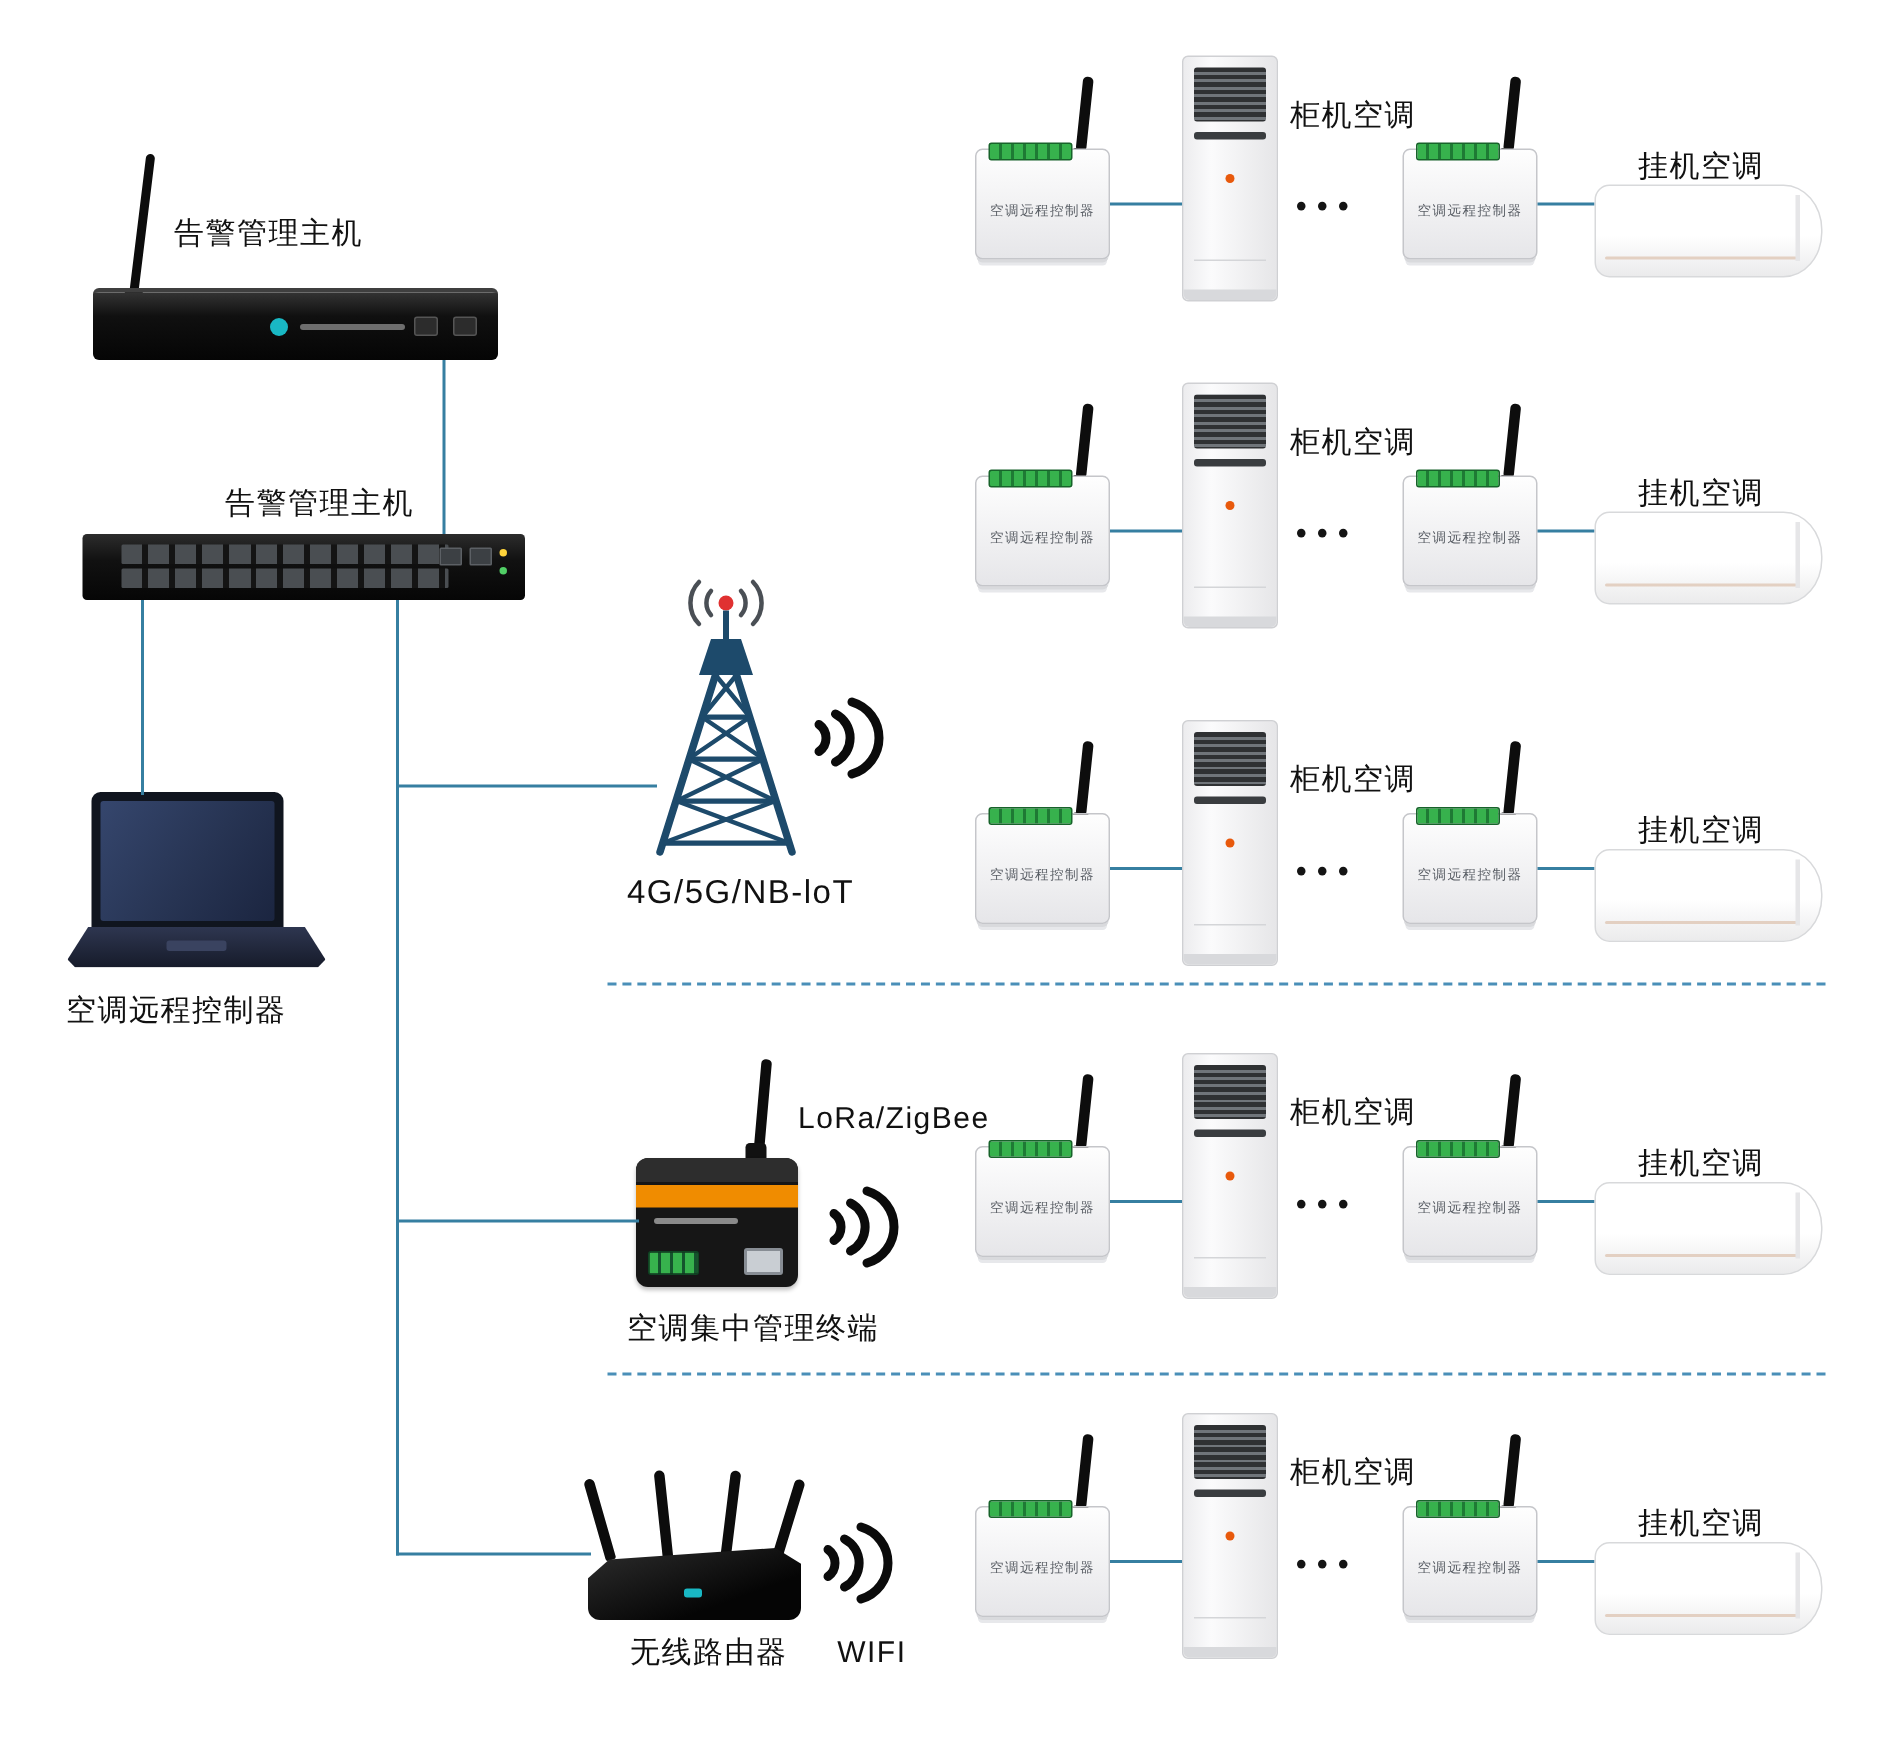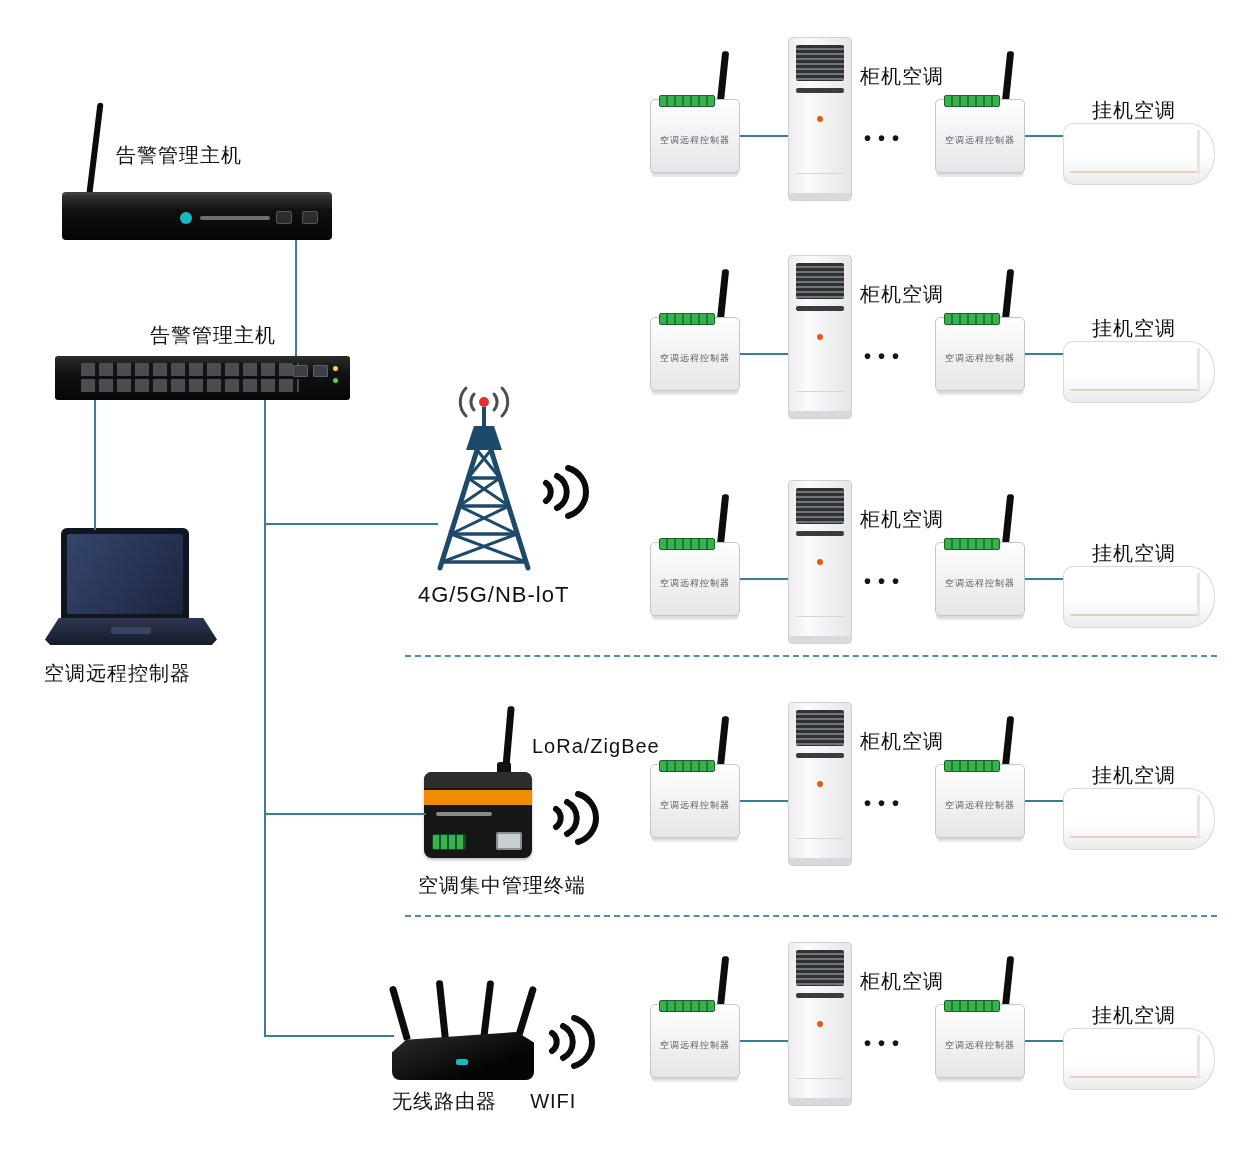--- a/index.html
+++ b/index.html
@@ -172,21 +172,21 @@
   <div class="rt-body">
     <div class="rt-led"></div>
   </div>
   <div class="signal" style="left:544px;top:1002px;">
     <svg width="52" height="80" viewBox="0 0 52 80">
       <path d="M8,31 a11,11 0 0 1 0,18" stroke="#0b0b0b" stroke-width="6" fill="none" stroke-linecap="round"></path>
       <path d="M19,24 a18,18 0 0 1 0,32" stroke="#0b0b0b" stroke-width="6" fill="none" stroke-linecap="round"></path>
       <path d="M30,16 a25,25 0 0 1 0,48" stroke="#0b0b0b" stroke-width="6" fill="none" stroke-linecap="round"></path>
     </svg>
   </div>
-  <div class="lbl" style="left:392px;top:1088px;text-align:center;">
+  <div class="lbl" style="left:420px;top:1088px;text-align:center;">
     <span>无线路由器</span>
     <span style="display:inline-block;width:20px;"></span>
     <span>WIFI</span>
   </div>
 
   <div class="line-v" style="left:295px;top:240px;height:116px;"></div>
   <div class="line-v" style="left:94px;top:400px;height:130px;"></div>
   <div class="line-v" style="left:264px;top:400px;height:637px;"></div>
   <div class="line-h" style="left:264px;top:523px;width:174px;"></div>
   <div class="line-h" style="left:264px;top:813px;width:162px;"></div>

